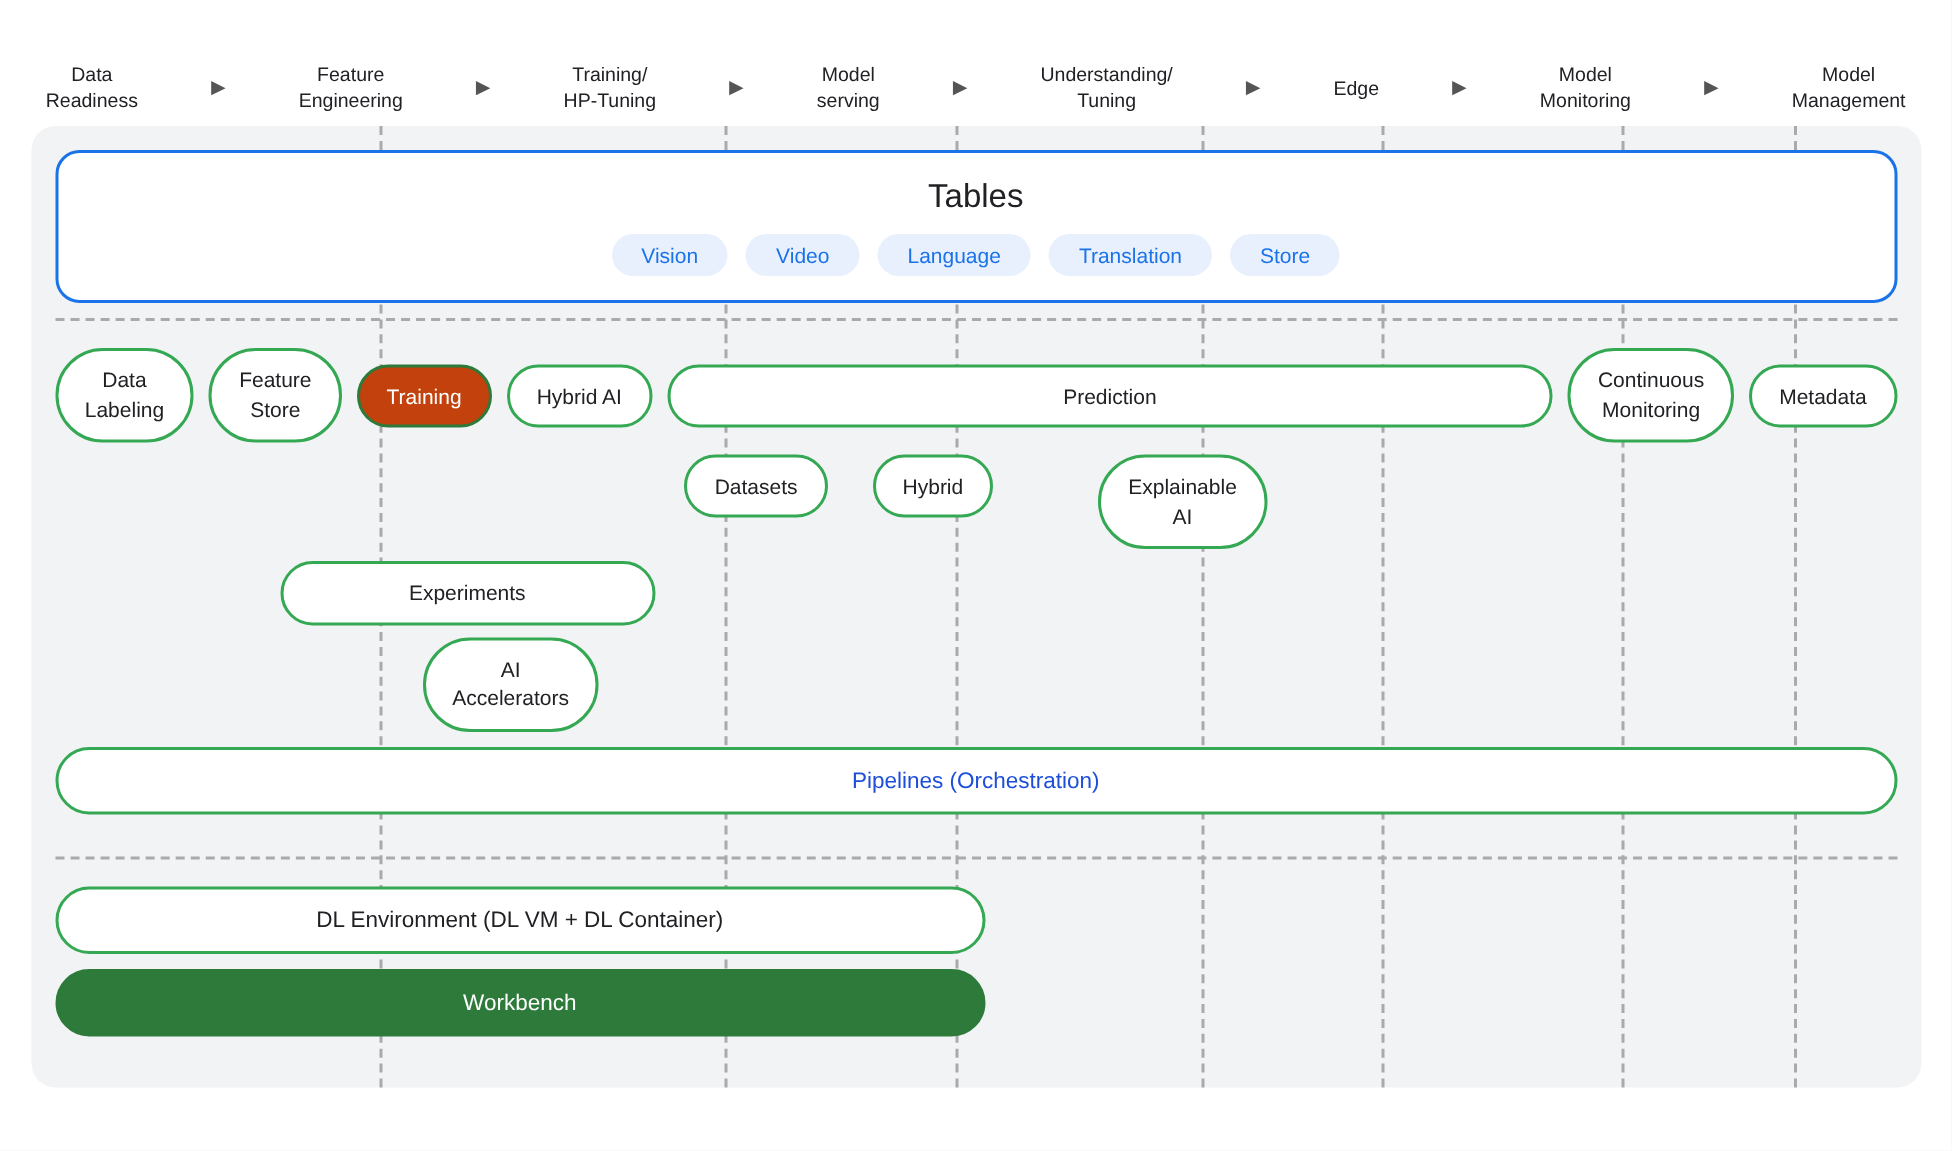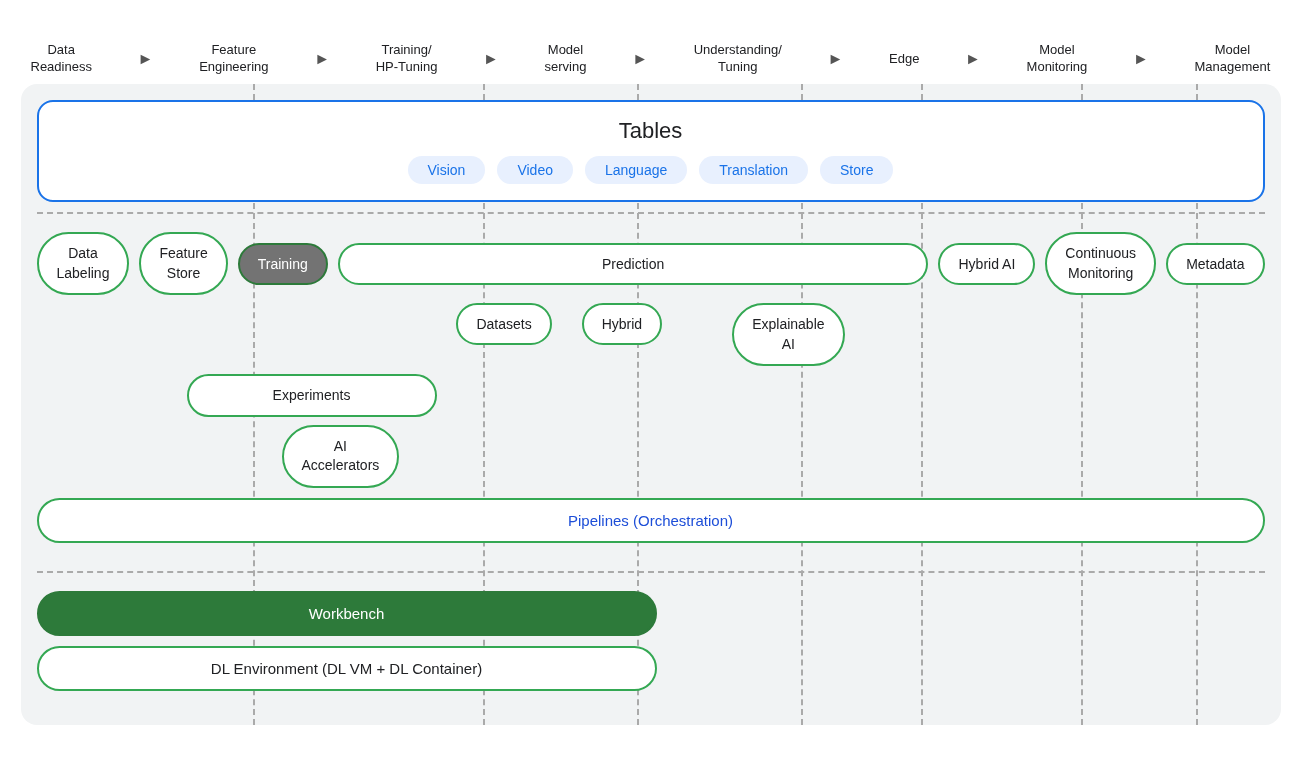--- a/index.html
+++ b/index.html
@@ -136,21 +136,21 @@
       font-size: 14px;
       color: #202124;
       background: #fff;
       text-align: center;
       white-space: nowrap;
       line-height: 1.3;
       flex-shrink: 0;
     }
 
     .component-box.filled-green {
-      background: #737373;
+      background: #c2410c;
       color: #fff;
       border-color: #2d7a3a;
     }
 
     .component-box.large {
       padding: 10px 30px;
     }
 
     
     .pipelines-bar {
@@ -254,22 +254,22 @@
     </div>
 
     <hr class="horiz-dashed">
 
     <div class="middle-section">
 
       <div style="display:flex; align-items:center; gap:10px; position:relative; z-index:1; margin-bottom:8px;">
         <div class="component-box" style="line-height:1.4">Data<br>Labeling</div>
         <div class="component-box" style="line-height:1.4">Feature<br>Store</div>
         <div class="component-box filled-green">Training</div>
+        <div class="component-box">Hybrid AI</div>
         <div class="component-box large" style="flex:1; min-width:200px;">Prediction</div>
-        <div class="component-box">Hybrid AI</div>
         <div class="component-box" style="line-height:1.4">Continuous<br>Monitoring</div>
         <div class="component-box">Metadata</div>
       </div>
 
       <div style="display:flex; align-items:flex-start; gap:10px; position:relative; z-index:1; margin-bottom:8px;justify-content:center;">
         <div class="component-box">Datasets</div>
         <div style="width:10px;"></div>
         <div class="component-box">Hybrid</div>
         <div style="flex:0 0 50px;"></div>
         <div class="component-box" style="line-height:1.4">Explainable<br>AI</div>
@@ -283,18 +283,18 @@
         <div class="component-box" style="line-height:1.4">AI<br>Accelerators</div>
       </div>
 
       <div class="pipelines-bar">Pipelines (Orchestration)</div>
 
     </div>
 
     <hr class="horiz-dashed">
 
     <div class="bottom-section">
+      <div class="bottom-box">DL Environment (DL VM + DL Container)</div>
       <div class="bottom-box filled-green">Workbench</div>
-      <div class="bottom-box">DL Environment (DL VM + DL Container)</div>
     </div>
 
   </div>
 </div>
 
 </body></html>

